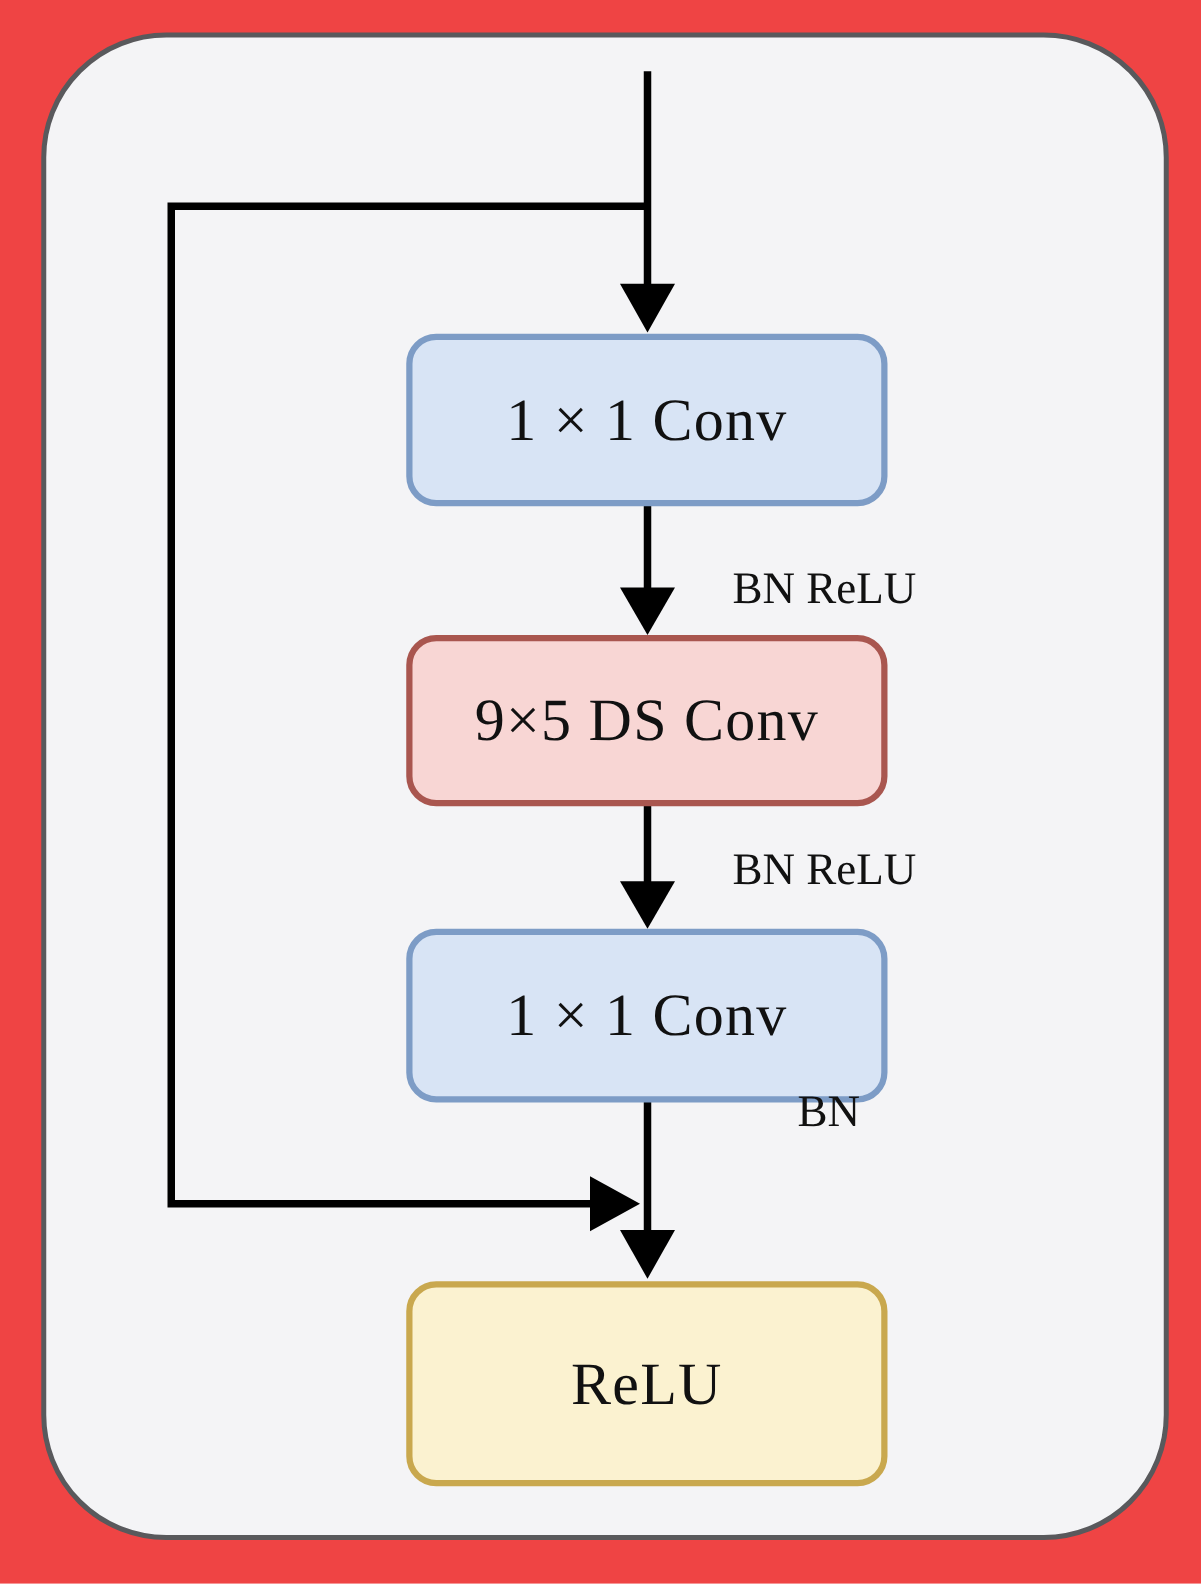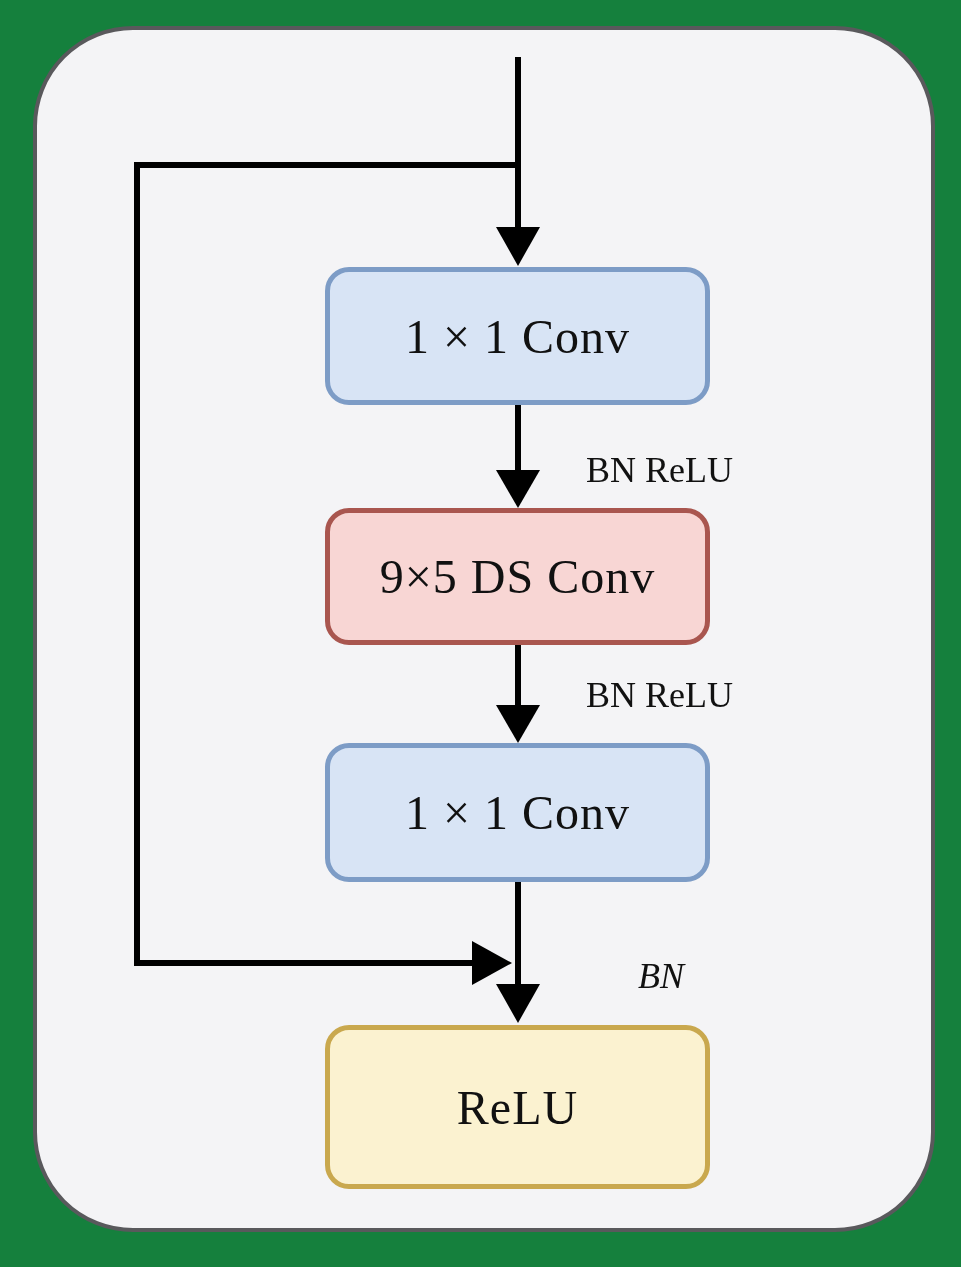--- a/index.html
+++ b/index.html
@@ -5,21 +5,21 @@
   html, body {
     margin: 0;
     padding: 0;
     background: #ffffff;
     font-family: "Liberation Serif", "DejaVu Serif", serif;
   }
   .canvas {
     position: relative;
     width: 961px;
     height: 1267px;
-    background: #15803d;
+    background: #ef4444;
     overflow: hidden;
   }
   .outer-box {
     position: absolute;
     left: 33px;
     top: 26px;
     width: 902px;
     height: 1206px;
     box-sizing: border-box;
     border: 4px solid #59595c;
@@ -95,15 +95,15 @@
   </div>
 
   <div class="node node-yellow" style="top:1025px; height:164px;">
     <span>ReLU</span>
   </div>
 
   <div class="edge-label" style="left:586px; top:441px;">BN ReLU</div>
 
   <div class="edge-label" style="left:586px; top:666px;">BN ReLU</div>
 
-  <div class="edge-label" style="left:638px; top:947px;font-style:italic;">BN</div>
+  <div class="edge-label" style="left:638px; top:860px;">BN</div>
 
 </div>
 
 </body></html>

